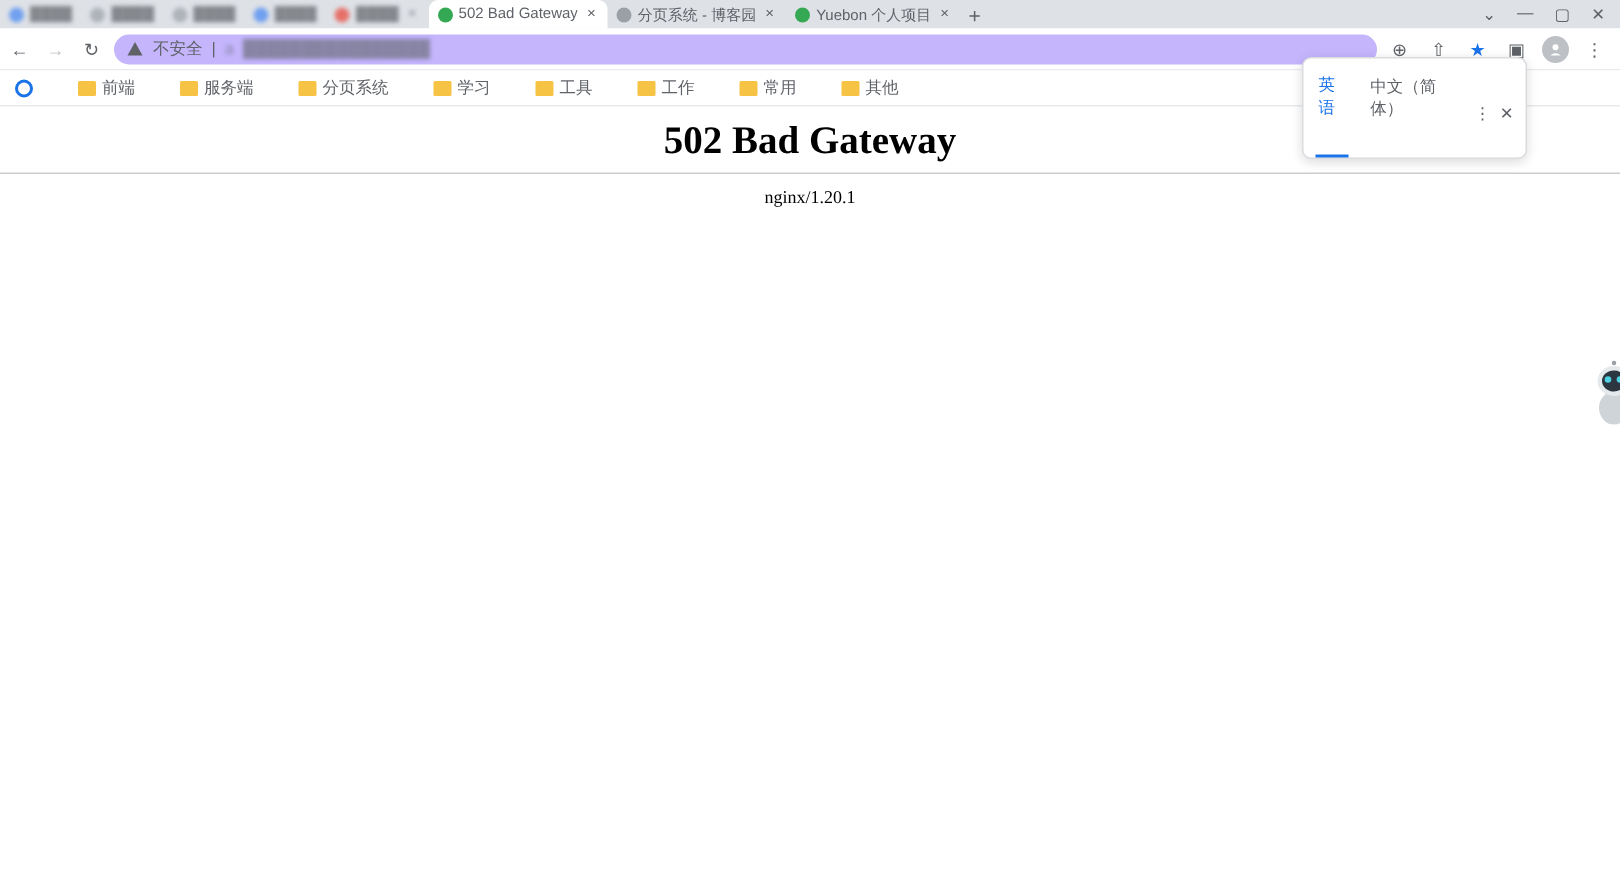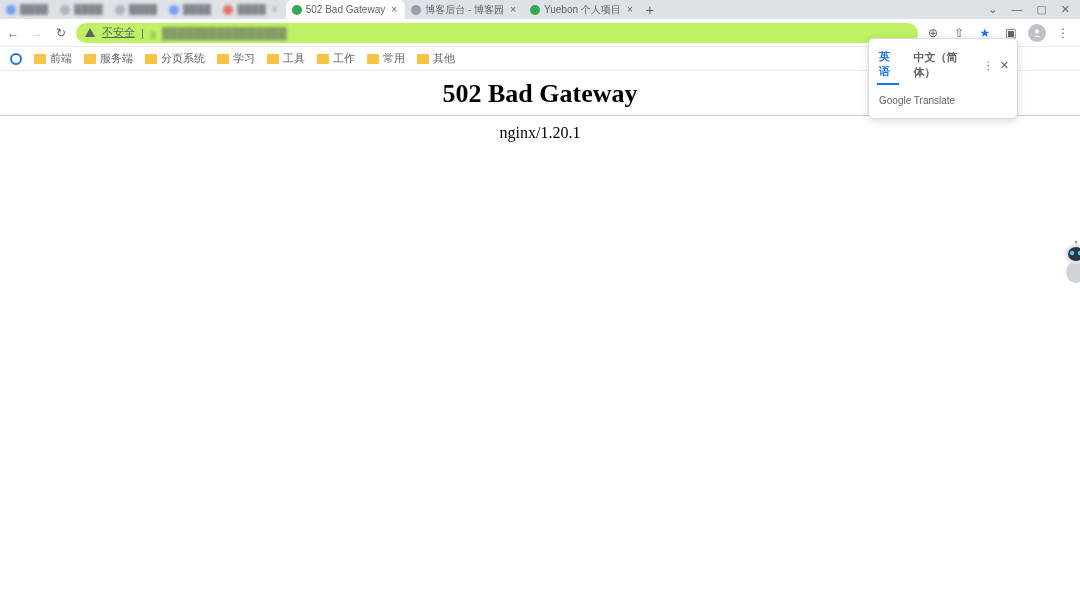--- a/index.html
+++ b/index.html
@@ -16,44 +16,44 @@
     .fav-blue { background: #4285f4; }
     .fav-red { background: #ea4335; }
     .tab .tab-title { white-space: nowrap; overflow: hidden; text-overflow: ellipsis; max-width: 80px; font-size: 10px; }
     .tab .close { width: 10px; height: 10px; display: flex; align-items: center; justify-content: center; font-size: 10px; color: #5f6368; }
     .newtab { width: 18px; height: 18px; display: flex; align-items: center; justify-content: center; font-size: 14px; color: #5f6368; }
     .win-controls { margin-left: auto; display: flex; gap: 14px; padding: 0 10px; font-size: 11px; color: #5f6368; }
 
     
     .addr-row { height: 28px; background: #fff; display: flex; align-items: center; padding: 0 4px; gap: 6px; border-bottom: 1px solid #e8eaed; }
     .nav-btn { width: 18px; height: 18px; display: flex; align-items: center; justify-content: center; color: #5f6368; font-size: 12px; }
-    .addr-bar { flex: 1; height: 20px; background: #bef264; border-radius: 10px; display: flex; align-items: center; padding: 0 8px; gap: 6px; font-size: 11px; color: #5f6368; text-decoration: underline; }
+    .addr-bar { flex: 1; height: 20px; background: #c4b5fd; border-radius: 10px; display: flex; align-items: center; padding: 0 8px; gap: 6px; font-size: 11px; color: #5f6368; }
     .addr-bar .warning { width: 12px; height: 12px; display: flex; align-items: center; justify-content: center; }
     .addr-bar .url-text { filter: blur(1.5px); opacity: 0.6; }
     .right-icons { display: flex; gap: 8px; align-items: center; padding-right: 4px; }
     .right-icons .icon { width: 18px; height: 18px; display: flex; align-items: center; justify-content: center; color: #5f6368; font-size: 12px; }
     .star-icon { color: #1a73e8 !important; }
     .avatar { width: 18px; height: 18px; border-radius: 50%; background: #bdc1c6; display: flex; align-items: center; justify-content: center; font-size: 10px; color: #fff; }
 
     
-    .bookmarks-bar { height: 24px; background: #fff; display: flex; align-items: center; padding: 0 10px; gap: 12px; font-size: 11px; color: #5f6368; border-bottom: 1px solid #e8eaed; }
+    .bookmarks-bar { height: 24px; background: #fff; display: flex; align-items: center; padding: 0 10px; gap: 30px; font-size: 11px; color: #5f6368; border-bottom: 1px solid #e8eaed; }
     .bookmark { display: flex; align-items: center; gap: 4px; }
     .folder-icon { width: 12px; height: 10px; background: #f6c344; border-radius: 1px; }
     .app-icon { width: 12px; height: 12px; border: 2px solid #1a73e8; border-radius: 50%; }
 
     
     .page { position: relative; padding-top: 8px; }
     .page h1 { text-align: center; font-size: 26px; font-weight: bold; color: #000; font-family: "Times New Roman", serif; margin-bottom: 6px; }
     .page hr { border: none; border-top: 1px solid #ccc; margin: 4px 0; }
-    .page .server { text-align: center; font-size: 16px; color: #000; font-family: "Times New Roman", serif; margin-top: 8px; }
+    .page .server { text-align: center; font-size: 12px; color: #000; font-family: "Times New Roman", serif; margin-top: 8px; }
 
     
     .translate-popup { position: absolute; top: 38px; right: 62px; width: 150px; background: #fff; border: 1px solid #dadce0; border-radius: 6px; box-shadow: 0 2px 8px rgba(0,0,0,0.15); font-size: 11px; }
     .translate-tabs { display: flex; align-items: center; padding: 6px 8px 0 8px; gap: 12px; }
-    .t-tab { padding: 4px 2px 4px; color: #5f6368; cursor: pointer; font-weight: bold; }
+    .t-tab { padding: 4px 2px 24px; color: #5f6368; cursor: pointer; }
     .t-tab.active { color: #1a73e8; border-bottom: 2px solid #1a73e8; }
     .t-controls { margin-left: auto; display: flex; gap: 6px; align-items: center; color: #5f6368; }
     .translate-body { padding: 10px 10px 12px; font-size: 10px; color: #5f6368; }
 
     
     .robot { position: absolute; right: -6px; top: 240px; width: 30px; height: 44px; }
 
     svg { display: block; }
   </style>
 </head>
@@ -82,21 +82,21 @@
       <span class="close">×</span>
     </div>
 
   <div class="tab active">
     <span class="favicon fav-green"></span>
     <span class="tab-title">502 Bad Gateway</span>
     <span class="close">×</span>
   </div>
   <div class="tab">
     <span class="favicon fav-gray"></span>
-    <span class="tab-title">博客后台 - 博客园</span>
+    <span class="tab-title">分页系统 - 博客园</span>
     <span class="close">×</span>
   </div>
   <div class="tab">
     <span class="favicon fav-green"></span>
     <span class="tab-title">Yuebon 个人项目</span>
     <span class="close">×</span>
   </div>
   <div class="newtab">+</div>
 
   <div class="win-controls">
@@ -185,21 +185,20 @@
 
 <div class="translate-popup">
   <div class="translate-tabs">
     <span class="t-tab active">英语</span>
     <span class="t-tab">中文（简体）</span>
     <span class="t-controls">
       <span>⋮</span>
       <span>✕</span>
     </span>
   </div>
-  <div class="translate-body">Google Translate</div>
 </div>
 
 <div class="robot">
   <svg width="30" height="44" viewBox="0 0 30 44">
     <ellipse cx="20" cy="32" rx="10" ry="11" fill="#cfd4d9"></ellipse>
     <ellipse cx="20" cy="14" rx="11" ry="10" fill="#e6e9ec"></ellipse>
     <ellipse cx="20" cy="14" rx="8" ry="7" fill="#2b3640"></ellipse>
     <circle cx="16" cy="13" r="2.2" fill="#4dd0e1"></circle>
     <circle cx="24" cy="13" r="2.2" fill="#4dd0e1"></circle>
     <circle cx="20" cy="2" r="1.5" fill="#9aa0a6"></circle>

